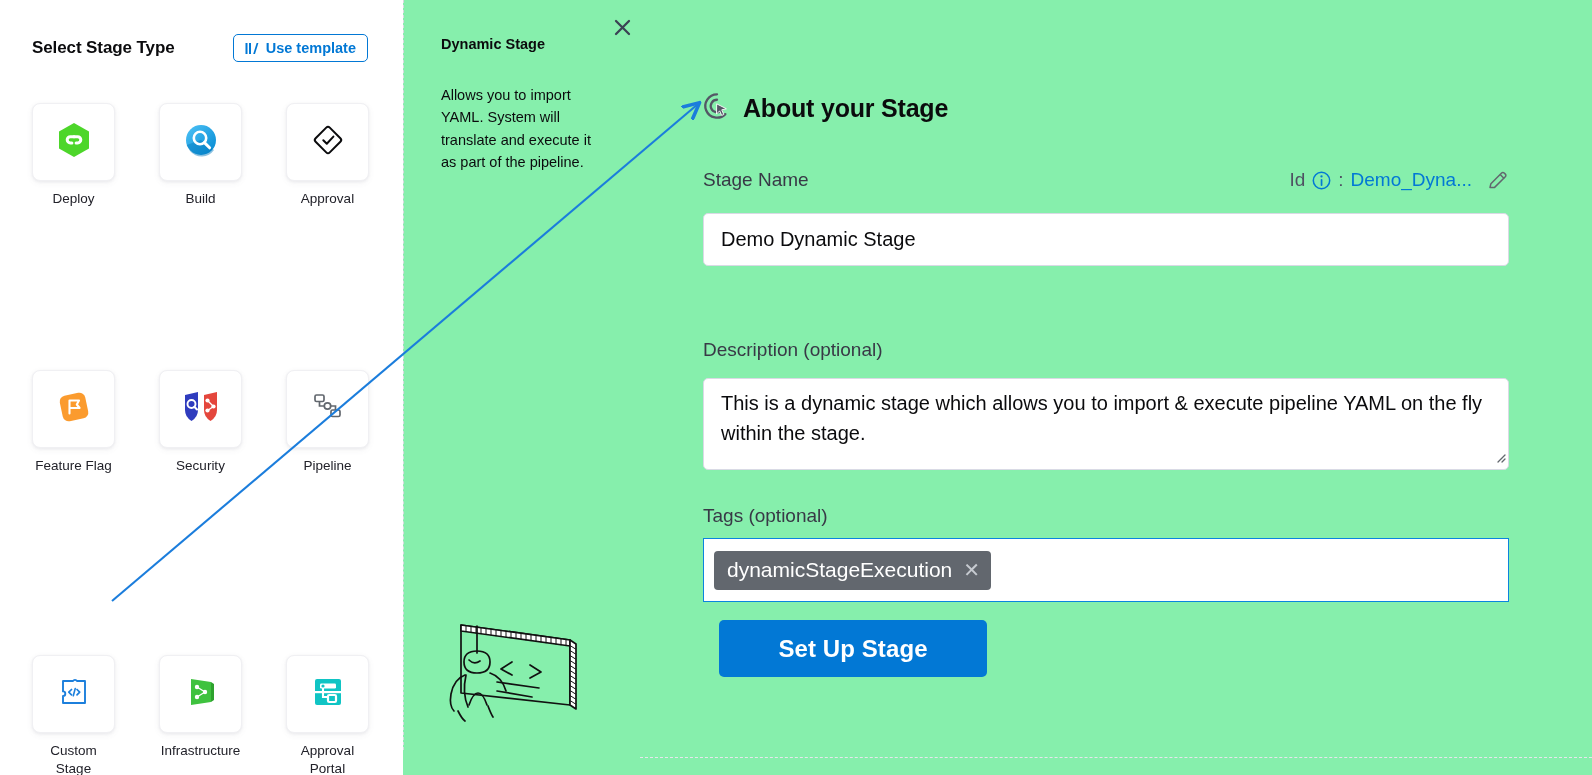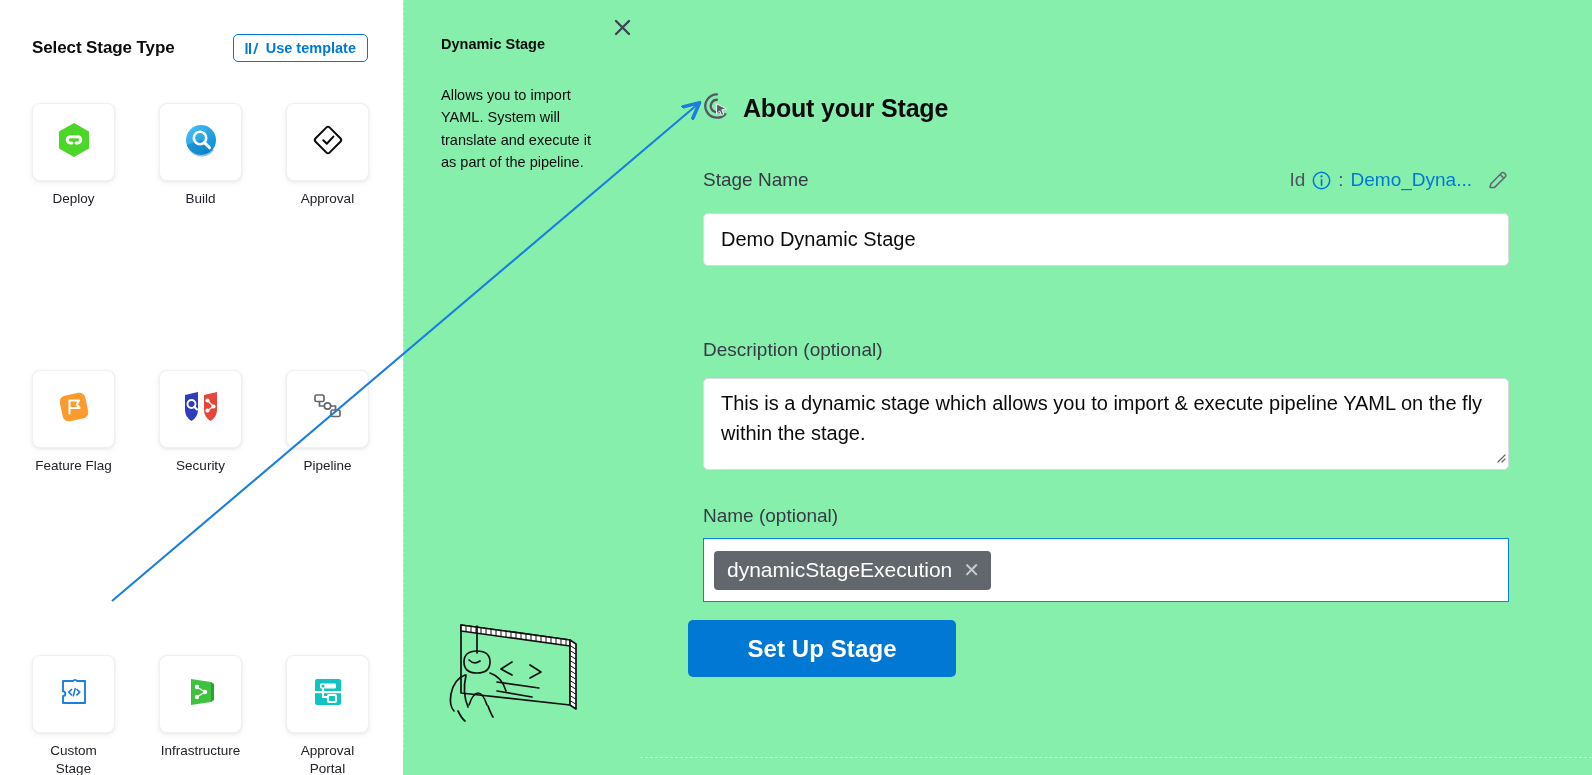--- a/index.html
+++ b/index.html
@@ -141,21 +141,21 @@
   }
   .tag-chip {
     display: inline-flex; align-items: center; gap: 11px;
     background: #62676e; color: #ffffff; border-radius: 4px;
     height: 39px; padding: 0 11px 0 13px;
     font-size: 21px; font-weight: 400;
   }
   .tag-x { color: #c7cbd1; font-size: 20px; cursor: pointer; line-height: 1; }
 
   .setup-btn {
-    position: absolute; left: 48px; top: 597px;
+    position: absolute; left: 79px; top: 597px;
     width: 268px; height: 57px;
     background: #0278d5; border: none; border-radius: 5px;
     color: #fff; font-size: 24px; font-weight: 700;
     cursor: pointer; font-family: "Liberation Sans", sans-serif;
     letter-spacing: 0.1px;
   }
 
   .h-divider {
     position: absolute; left: 640px; top: 757px; width: 952px; height: 1px;
     border-top: 1px dashed #e6e6ed;
@@ -443,21 +443,21 @@
       <span class="field-label">Description (optional)</span>
     </div>
     <textarea class="txt-area" style="top: 355px;">This is a dynamic stage which allows you to import &amp; execute pipeline YAML on the fly within the stage.</textarea>
     <span class="resize-grip">
       <svg width="14" height="14" viewBox="0 0 14 14">
         <path d="M13 6 L6 13 M13 10 L10 13" stroke="#62676e" stroke-width="1.3" stroke-linecap="round"></path>
       </svg>
     </span>
 
     <div class="field-row" style="top:482px;">
-      <span class="field-label">Name (optional)</span>
+      <span class="field-label">Tags (optional)</span>
     </div>
     <div class="tags-box">
       <span class="tag-chip">
         <span>dynamicStageExecution</span>
         <span class="tag-x">✕</span>
       </span>
     </div>
 
     <button class="setup-btn">Set Up Stage</button>
   </div>

